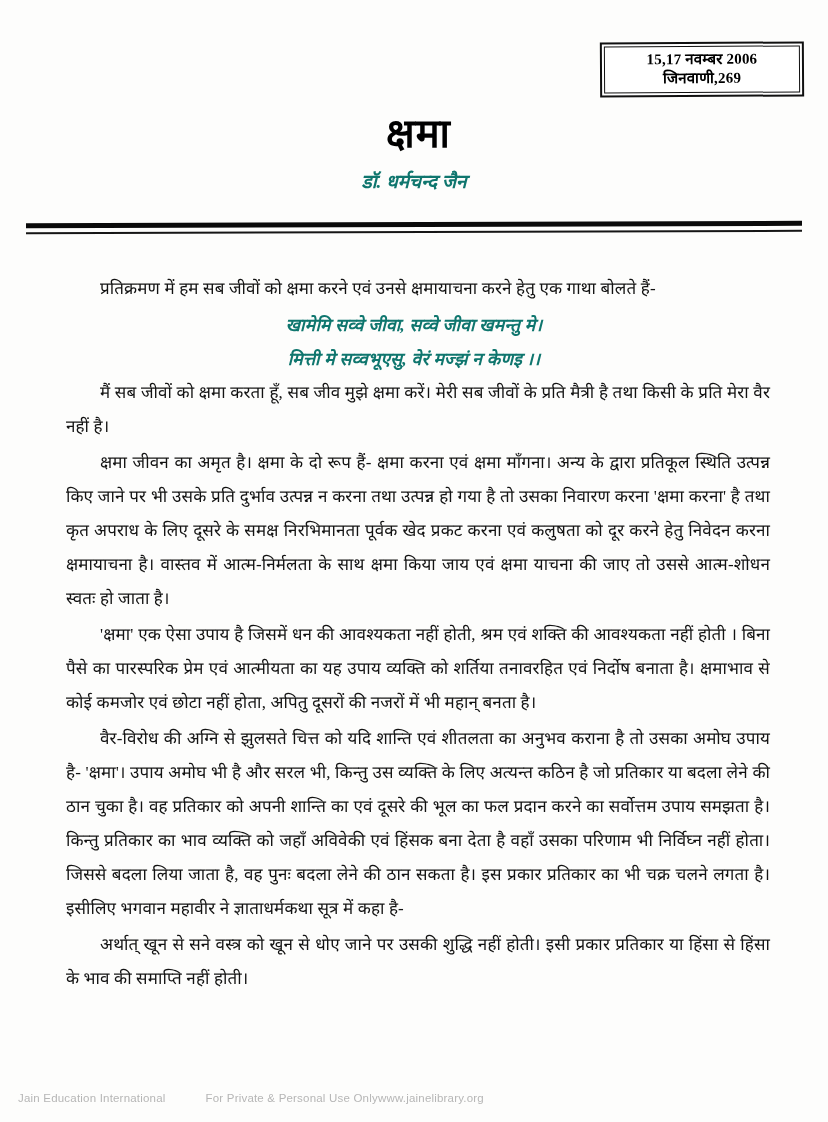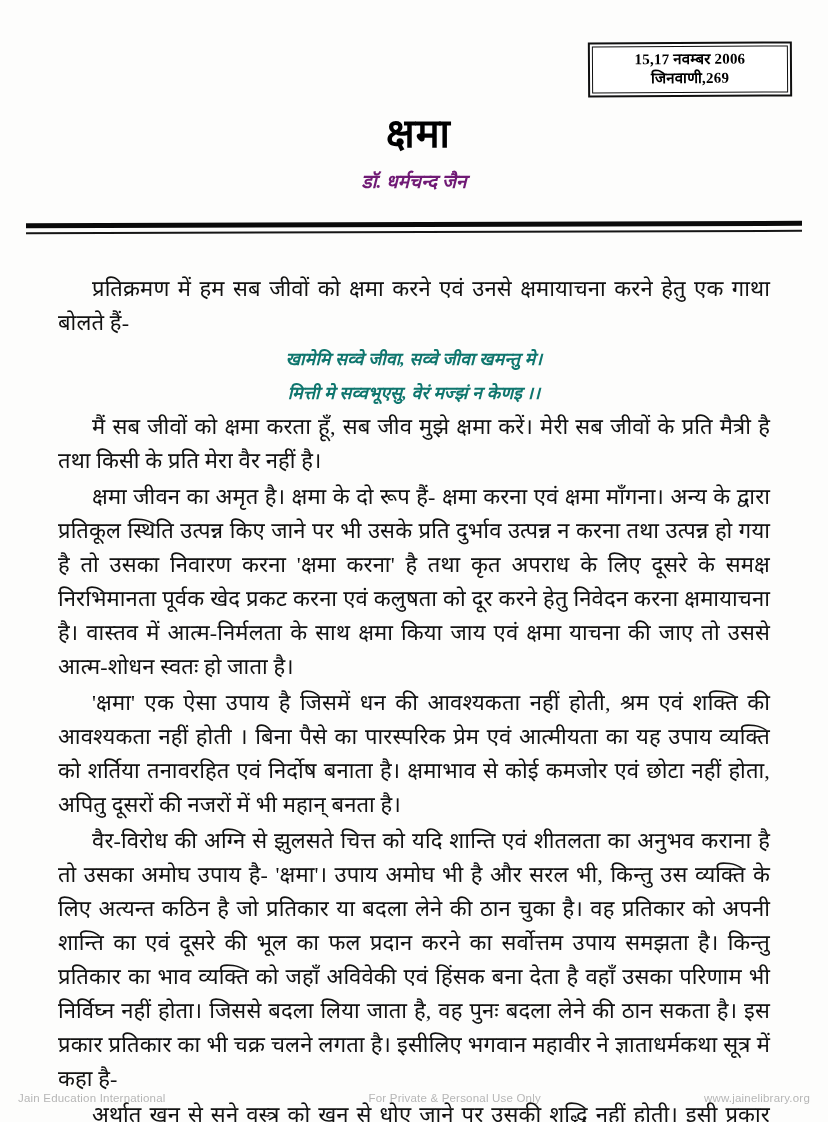--- a/index.html
+++ b/index.html
@@ -19,21 +19,21 @@
   .page {
     position: absolute;
     inset: 0;
     background: #fdfdfc;
   }
 
   
   .ref-box {
     position: absolute;
     top: 42px;
-    right: 36px;
+    right: 24px;
     width: 196px;
     border: 2px solid #101010;
     padding: 2px;
     background: #ffffff;
     transform: rotate(-0.35deg);
   }
   .ref-box-inner {
     border: 1px solid #101010;
     padding: 3px 8px 4px 8px;
   }
@@ -68,21 +68,21 @@
   }
   .byline {
     position: absolute;
     top: 168px;
     left: 0;
     right: 0;
     text-align: center;
     font-size: 19px;
     font-weight: 700;
     font-style: italic;
-    color: #701a75;
+    color: #0f766e;
   }
 
   
   .rule-wrap {
     position: absolute;
     top: 222px;
     left: 26px;
     right: 26px;
     transform: rotate(-0.18deg);
   }
@@ -97,22 +97,22 @@
   }
 
   
   .body {
     position: absolute;
     top: 272px;
     left: 58px;
     width: 712px;
   }
   p.para {
-    margin: 0 0 2px 0;
-    font-size: 22px;
+    margin: 0 0 2px 8px;
+    font-size: 17px;
     line-height: 34px;
     text-align: justify;
     text-justify: inter-word;
     color: #121212;
     letter-spacing: 0.15px;
   }
   p.para.indent {
     text-indent: 34px;
   }
   p.verse {
@@ -129,21 +129,21 @@
     font-size: 17px;
   }
 
   
   .footer {
     position: absolute;
     left: 18px;
     right: 18px;
     bottom: 18px;
     display: flex;
-    justify-content: space-between;
+    justify-content: flex-start;
     align-items: center;
     font-family: "Liberation Sans", "DejaVu Sans", sans-serif;
     font-size: 11.5px;
     color: #b6b6b6;
     letter-spacing: 0.2px;
   }
   .footer .mid { flex: 0 0 auto; margin-left: 40px; }
   .footer .right { text-align: right; }
 </style>
 </head>

